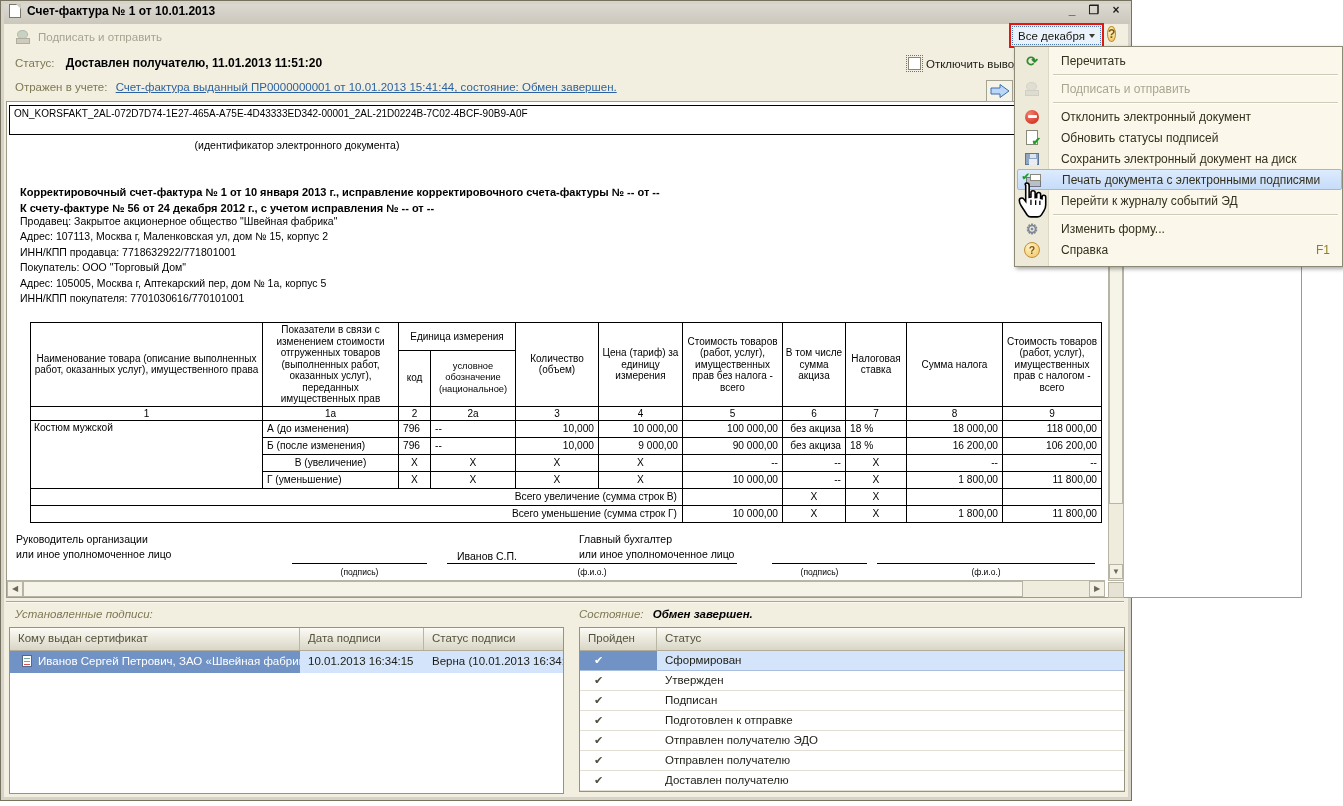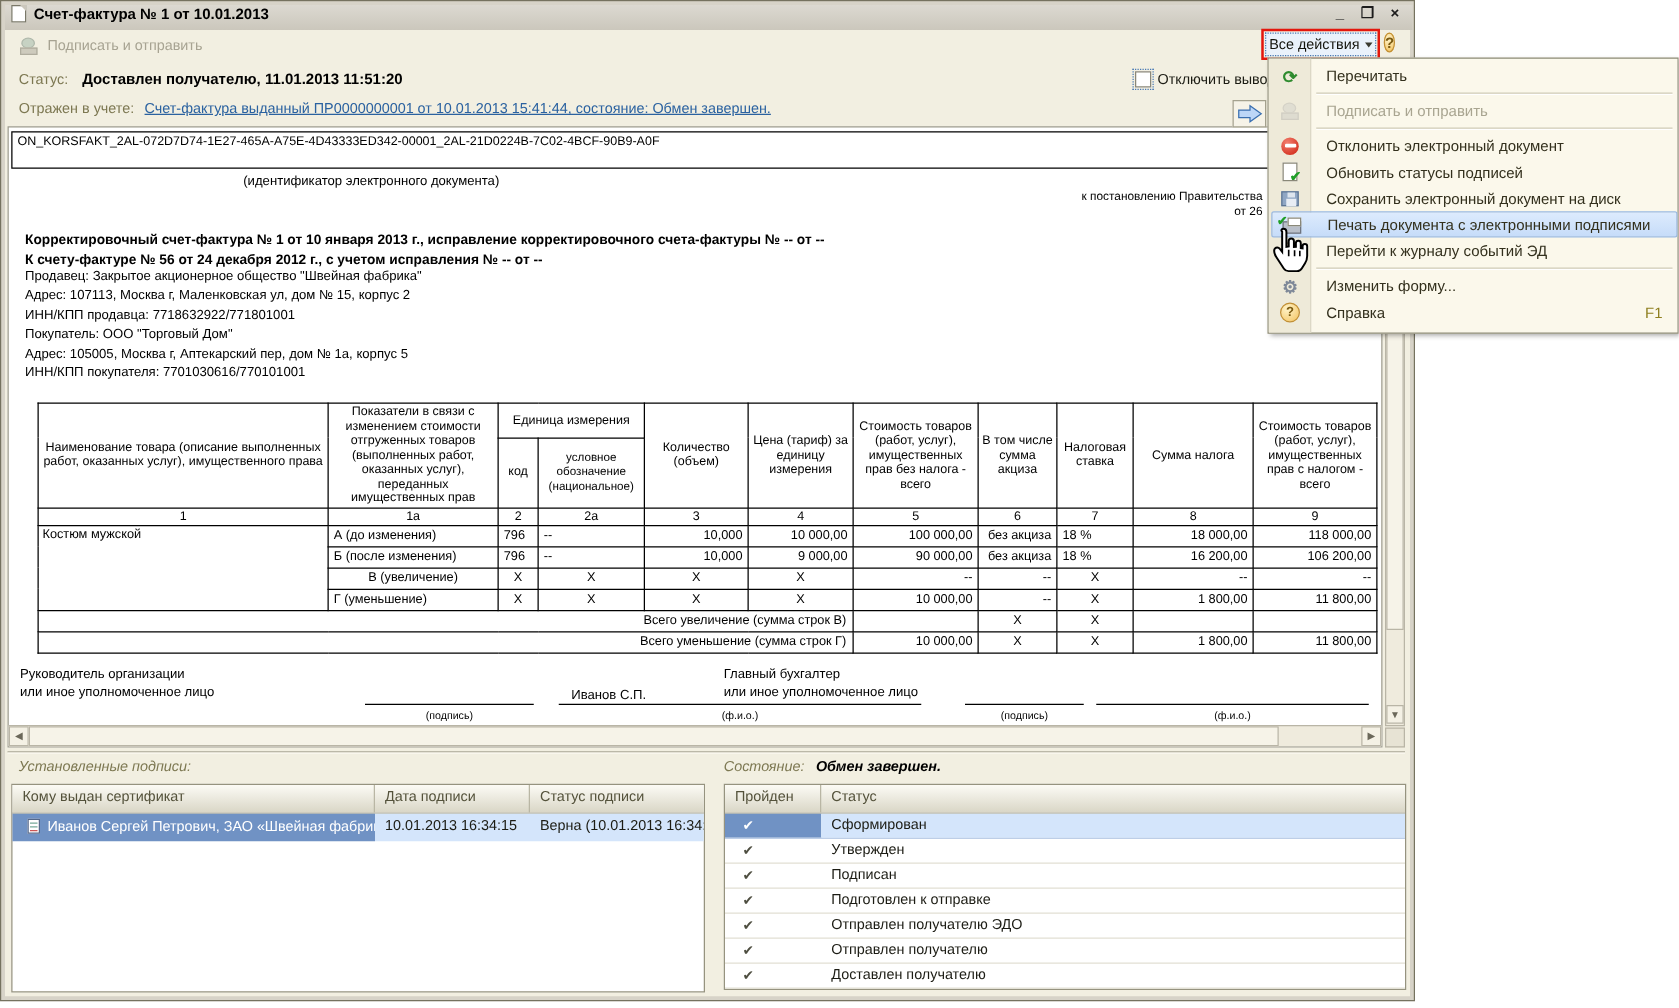--- a/index.html
+++ b/index.html
@@ -45,21 +45,21 @@
   
   .lbl { color:#7D7852; }
   .status-row { position:absolute; left:14px; top:55px; }
   .status-val { font-weight:bold; font-size:12px; color:#000; margin-left:8px; }
   .chk-row { position:absolute; left:879px; top:56px; display:flex; align-items:center; gap:5px; white-space:nowrap;padding-left:28px; }
   .chkbox { width:13px; height:13px; background:#fff; border:1px solid #8A8778; outline:1px dotted #4A7AB5; outline-offset:1px; }
   .refl-row { position:absolute; left:14px; top:80px; white-space:nowrap; }
   .refl-link { color:#2B62A0; text-decoration:underline; margin-left:5px; cursor:pointer; }
   .fwd-btn { position:absolute; left:985px; top:79px; width:27px; height:22px; background:#F6F3E8; border:1px solid #A5A28F; display:flex; align-items:center; justify-content:center; z-index:5; }
   
-  .docpanel { position:absolute; left:5px; top:100px; width:1100px; height:497px; background:#fff; border:1px solid #9C9A8A; font-size:10.5px; color:#000; }
+  .docpanel { position:absolute; left:5px; top:100px; width:1296px; height:497px; background:#fff; border:1px solid #9C9A8A; font-size:10.5px; color:#000; }
   .docid { position:absolute; left:2px; top:3px; width:1093px; height:30px; border:1px solid #000; padding:2px 4px; font-size:10px; line-height:12px; white-space:nowrap; overflow:hidden; }
   .docid-cap { position:absolute; left:0; top:37px; width:580px; text-align:center; font-size:10.5px; }
   .decree { position:absolute; right:95px; top:50px; text-align:right; font-size:9.5px; line-height:12px; color:#000; }
   .inv-title { position:absolute; left:13px; font-weight:bold; font-size:11px; white-space:nowrap; }
   .inv-lines { position:absolute; left:13px; top:112px; line-height:15.4px; font-size:10.5px; }
   .tbl-host { position:absolute; left:23px; top:220px; }
   table.inv { border-collapse:collapse; table-layout:fixed; background:#fff; }
   table.inv td { border:1px solid #000; overflow:hidden; }
   td.hc { text-align:center; vertical-align:middle; padding:1px 2px; font-size:10px; line-height:11.5px; }
   td.hc.sm { font-size:9.3px; }
@@ -140,21 +140,21 @@
       <span class="winbtn">❒</span>
       <span class="winbtn">×</span>
     </span>
   </div>
 
   <div class="cmd-disabled">
     <span class="stamp"></span>
     <span>Подписать и отправить</span>
   </div>
   <div class="allactions-btn">
-    <span>Все действия</span>
+    <span>Все декабря</span>
     <span class="dd-arrow"></span>
   </div>
   <div class="allactions-annot"></div>
   <div class="help-top">
     <span class="help-ball">?</span>
   </div>
 
   <div class="status-row">
     <span class="lbl">Статус:</span>
     <span class="status-val">Доставлен получателю, 11.01.2013 11:51:20</span>

